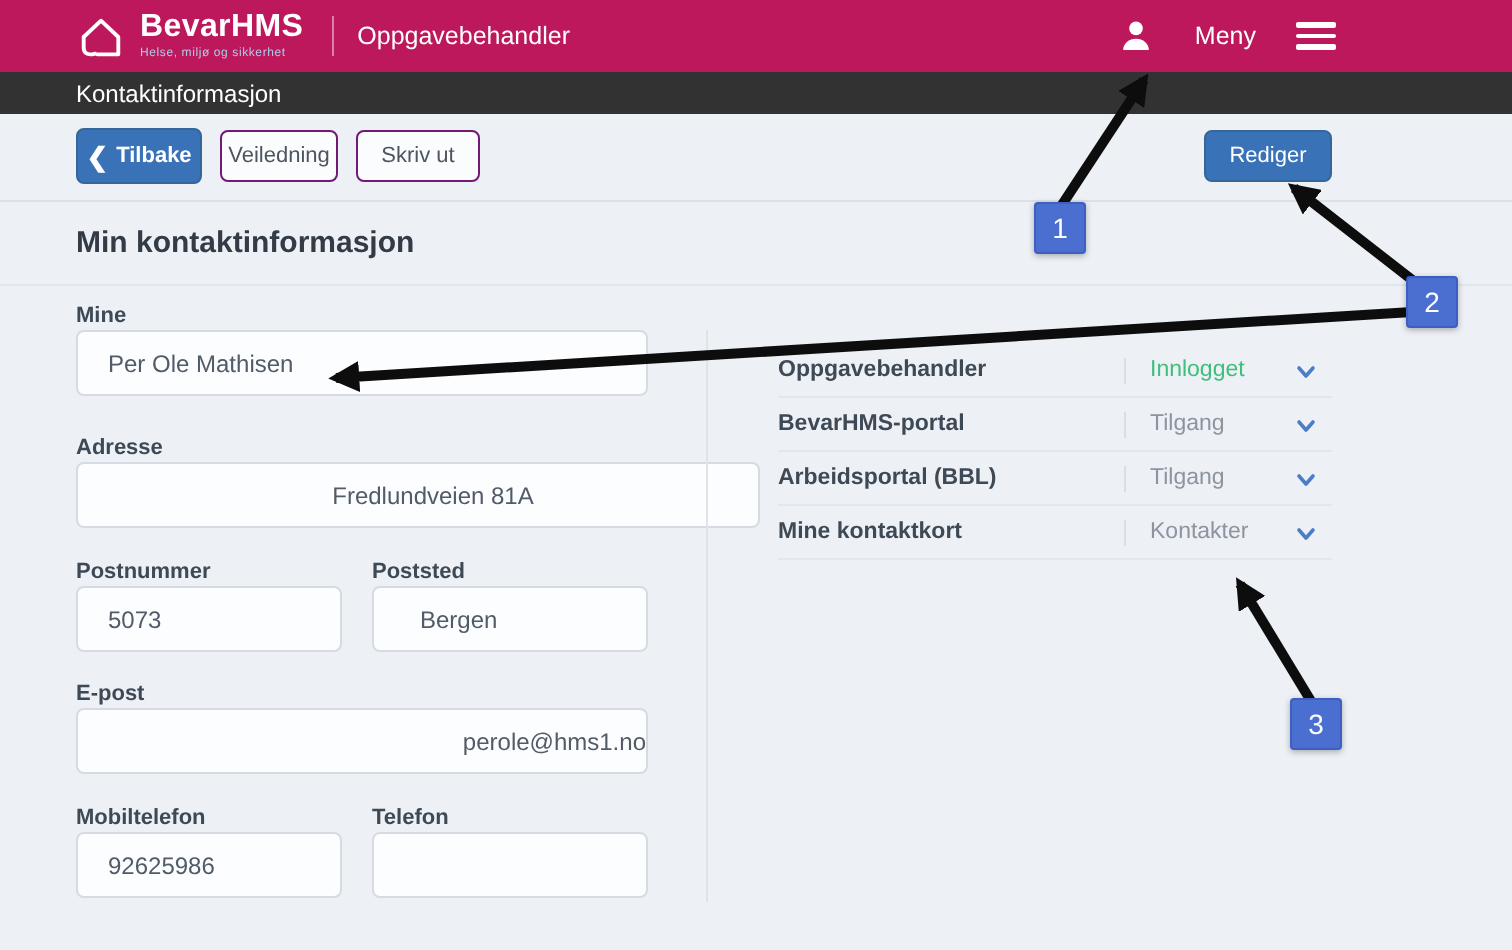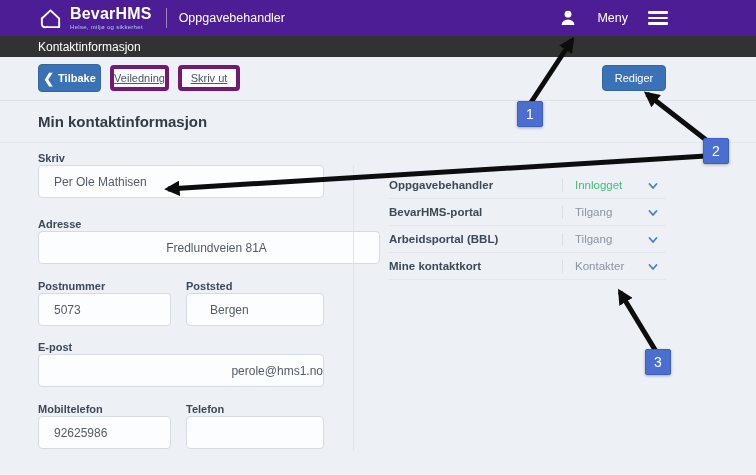--- a/index.html
+++ b/index.html
@@ -7,21 +7,21 @@
   body {
     font-family:"Liberation Sans", sans-serif;
     background:#edf0f5;
     position:relative;
     overflow:hidden;
     width:756px; height:475px;
   }
   
   .app-header {
     position:absolute; left:0; top:0; width:756px; height:36px;
-    background:#4c1d95; color:#fff;
+    background:#be185d; color:#fff;
     display:flex; align-items:center;
   }
   .logo-wrap { display:flex; align-items:center; margin-left:38px; }
   .logo-icon { width:25px; height:25px; margin-right:7px; }
   .brand-block { line-height:1; }
   .brand-name { font-size:16px; font-weight:bold; letter-spacing:0.2px; }
   .brand-tagline { font-size:6px; color:#aecdeb; margin-top:2px; letter-spacing:0.3px; }
   .header-sep { width:1px; height:20px; background:rgba(255,255,255,0.45); margin:0 12px 0 14px; }
   .app-title { font-size:12.5px; font-weight:400; }
   .header-right { position:absolute; right:88px; top:0; height:36px; display:flex; align-items:center; gap:20px; }
@@ -39,21 +39,21 @@
   .toolbar {
     position:absolute; left:0; top:57px; width:756px; height:44px;
     border-bottom:1px solid #dce0e8;
   }
   .btn {
     position:absolute; border-radius:4px; font-size:11px;
     display:flex; align-items:center; justify-content:center;
     cursor:pointer; font-family:inherit;
   }
   .btn-primary { background:#3a72b8; color:#fff; border:1px solid #346699; }
-  .btn-light { background:#fbfcfd; color:#4c5560; border:4px solid #701a75;text-decoration:underline; }
+  .btn-light { background:#fbfcfd; color:#4c5560; border:1px solid #701a75; }
   .btn-back { left:38px; top:7px; width:63px; height:28px; font-weight:bold; }
   .btn-back .chev-left { font-size:13px; margin-right:4px; font-weight:bold; }
   .btn-guide { left:110px; top:8px; width:59px; height:26px; }
   .btn-print { left:178px; top:8px; width:62px; height:26px; }
   .btn-edit { left:602px; top:8px; width:64px; height:26px; }
   
   .title-band {
     position:absolute; left:0; top:101px; width:756px; height:42px;
     border-bottom:1px solid #e2e6ed;
   }
@@ -147,21 +147,21 @@
   </button>
   <button class="btn btn-light btn-guide">Veiledning</button>
   <button class="btn btn-primary btn-edit">Rediger</button>
   <button class="btn btn-light btn-print">Skriv ut</button>
 </div>
 
 <div class="title-band">
   <div class="page-title">Min kontaktinformasjon</div>
 </div>
 
-<label class="field-label lab-navn">Skriv</label>
+<label class="field-label lab-navn">Mine</label>
 <input class="text-input in-navn" value="Per Ole Mathisen" style="">
 
 <label class="field-label lab-adresse">Adresse</label>
 <input class="text-input in-adresse" value="Fredlundveien 81A" style="">
 
 <label class="field-label lab-postnr">Postnummer</label>
 <input class="text-input in-postnr" value="5073" style="">
 
 <label class="field-label lab-poststed">Poststed</label>
 <input class="text-input in-poststed" value="Bergen" style="">

